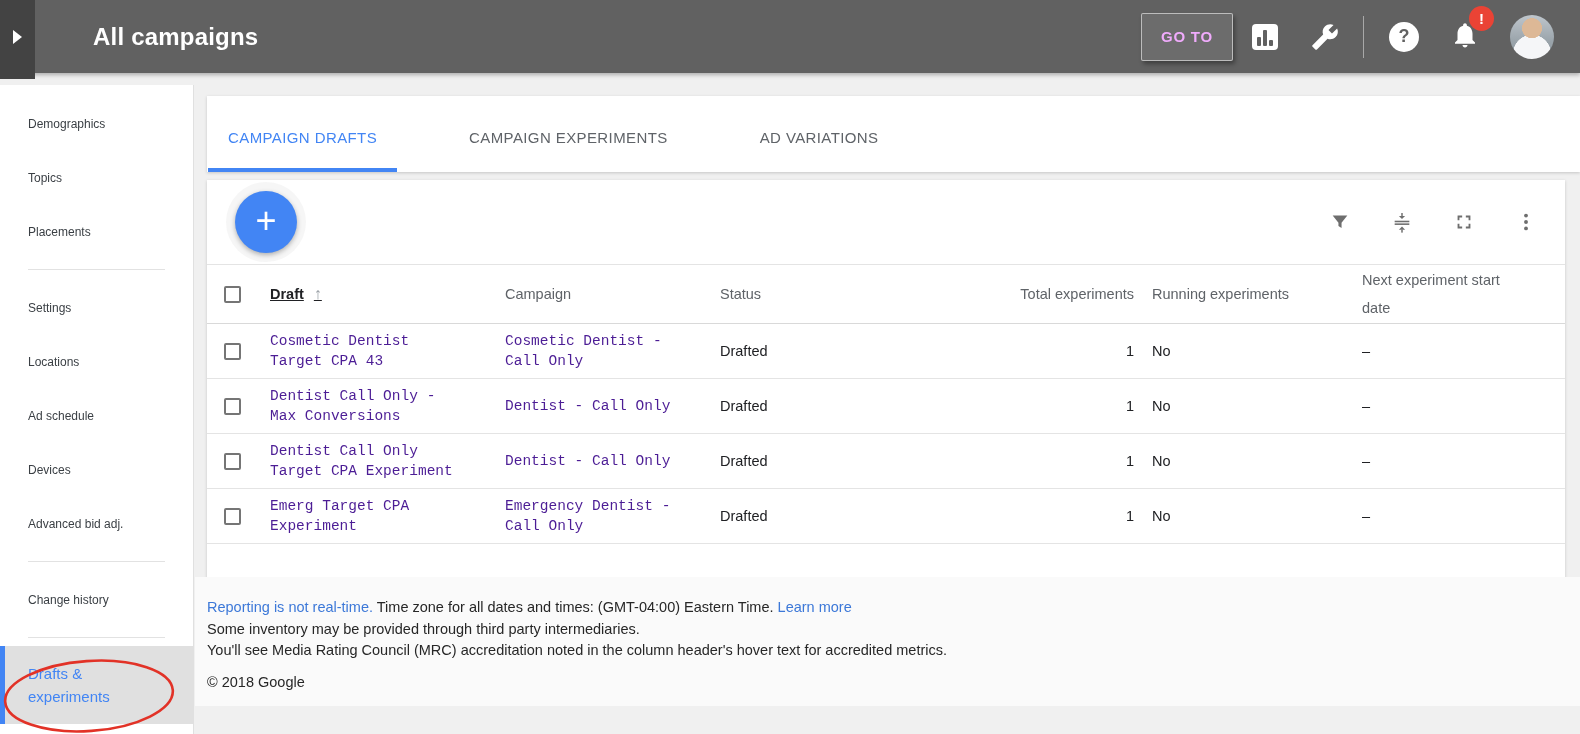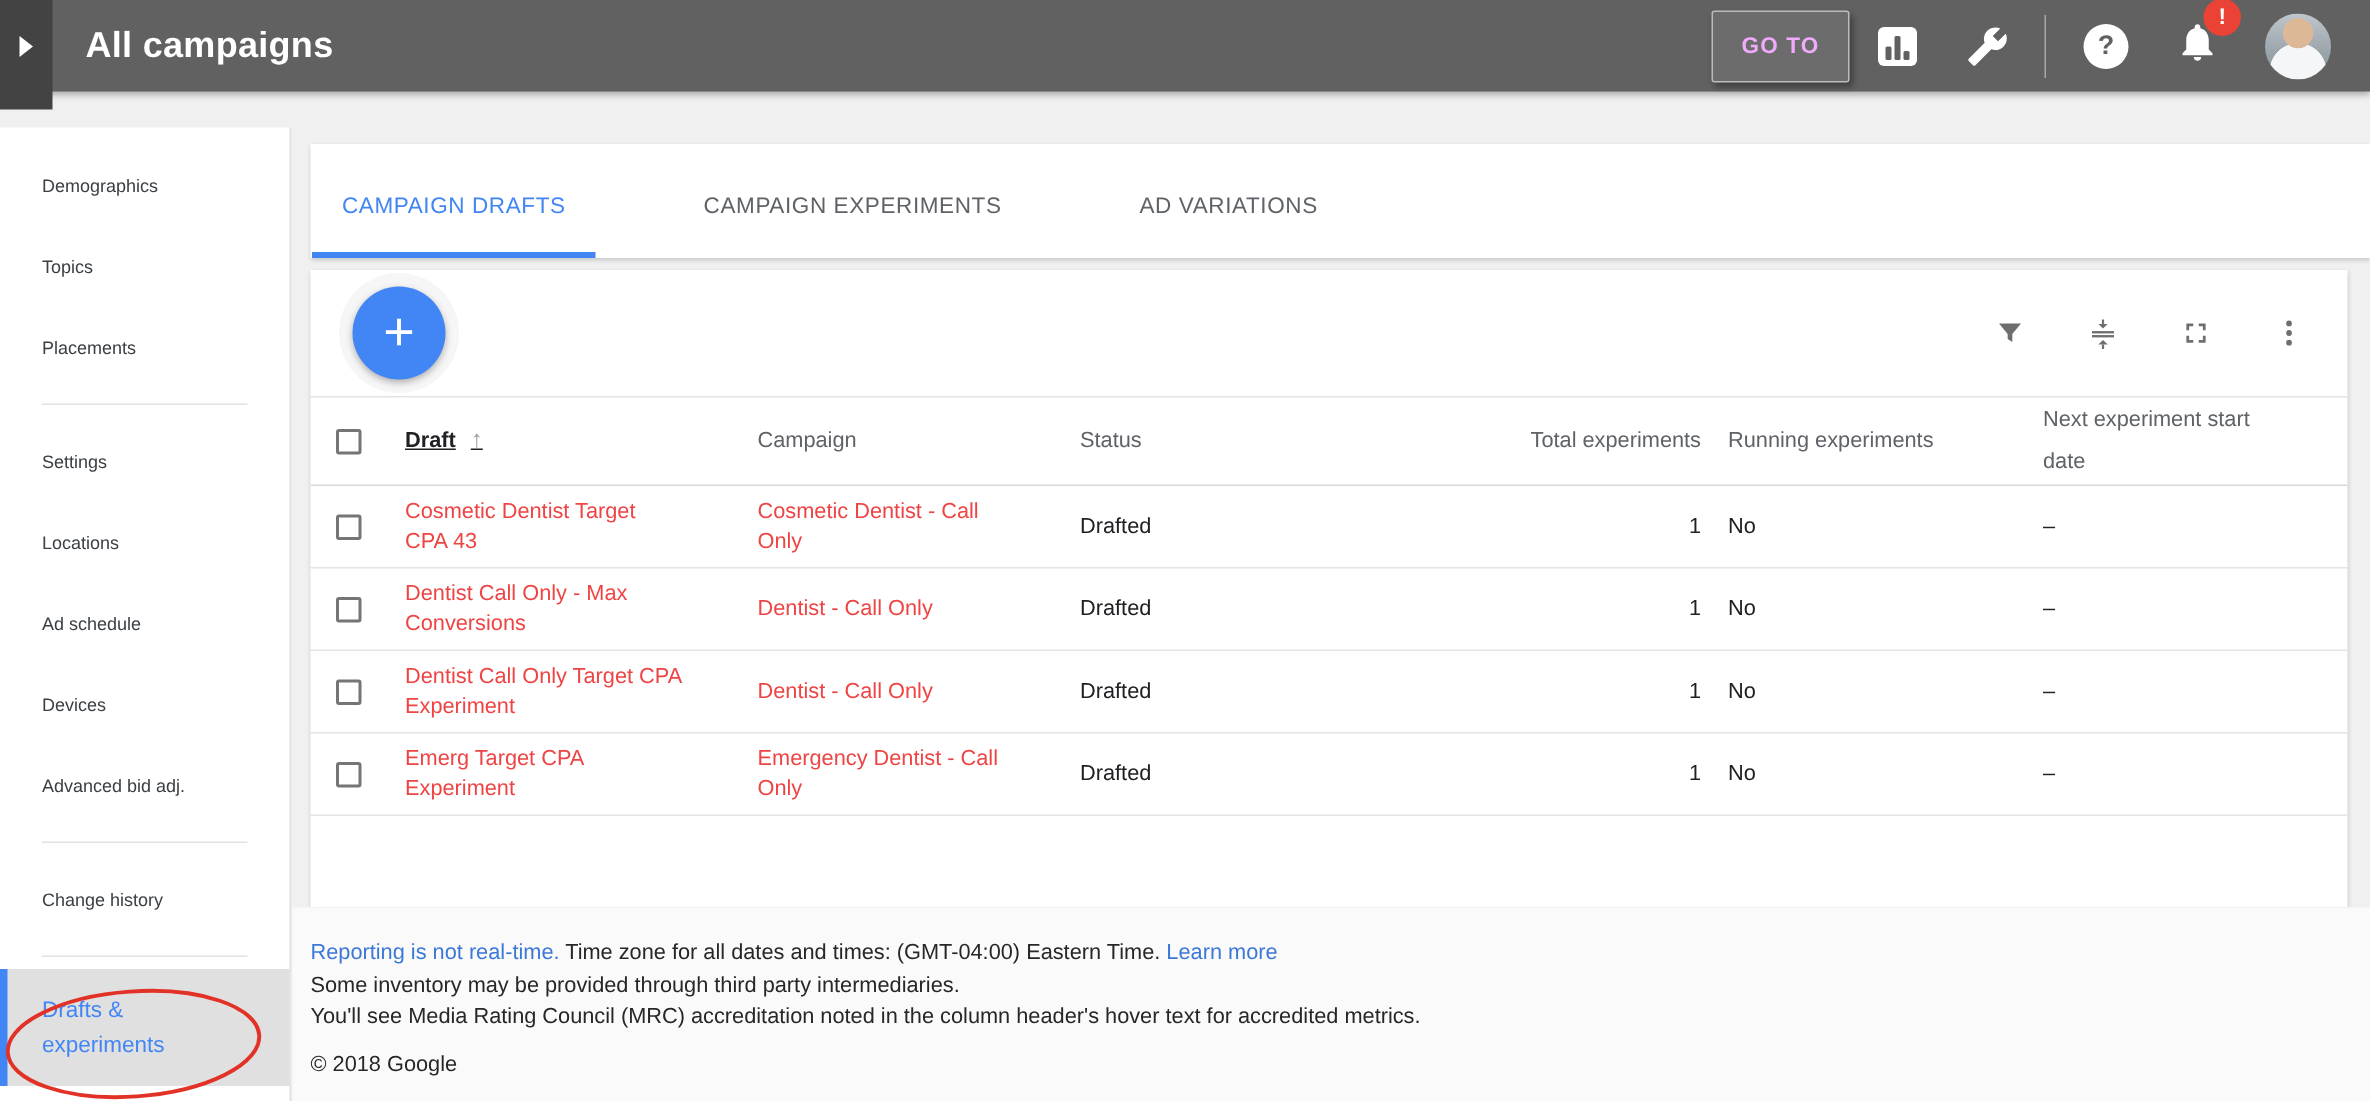--- a/index.html
+++ b/index.html
@@ -1,21 +1,21 @@
 <!DOCTYPE html>
 <html><head>
 <meta charset="utf-8">
 <style>
   * { margin:0; padding:0; box-sizing:border-box; }
   html,body { width:1580px; height:734px; overflow:hidden; }
   body { font-family:"Liberation Sans", sans-serif; background:#f0f0f0; position:relative; }
 
   
-  .topbar { position:absolute; left:0; top:0; width:1580px; height:61px; background:#616161;
-            display:flex; align-items:center; z-index:30; box-shadow:0 2px 4px rgba(0,0,0,0.28); }
+  .topbar { position:absolute; left:0; top:0; width:1580px; height:73px; background:#616161;
+            display:flex; align-items:center; z-index:30; box-shadow:0 2px 4px rgba(0,0,0,0.28);gap:36px; }
   .nav-toggle { width:35px; height:85px; background:#434343; display:flex; align-items:center; justify-content:center; cursor:pointer; }
   .nav-toggle .tri { width:0; height:0; border-left:9px solid #fff; border-top:7px solid transparent; border-bottom:7px solid transparent; }
   .page-title { color:#fff; font-size:24px; font-weight:700; margin-left:22px; letter-spacing:0.2px; }
   .topbar-right { margin-left:auto; display:flex; align-items:center; height:85px; padding-right:26px; }
   .goto-btn { width:92px; height:48px; background:rgba(255,255,255,0.07); border:1px solid rgba(255,255,255,0.55);
               color:#f0abfc; font-size:15px; font-weight:700; letter-spacing:0.8px; border-radius:2px;
               box-shadow:2px 3px 4px rgba(0,0,0,0.35); cursor:pointer; font-family:inherit; }
   .tb-icon { width:64px; display:flex; justify-content:center; align-items:center; cursor:pointer; }
   .chart-box { width:26px; height:26px; background:#fff; border-radius:4px; display:flex; align-items:flex-end; justify-content:center; gap:2px; padding:4px 4px; }
   .chart-box i { display:block; width:4px; background:#616161; border-radius:1px; }
@@ -67,29 +67,29 @@
   .thead { height:60px; border-top:1px solid #e4e4e4; border-bottom:1px solid #d9d9d9; }
   .th { font-size:14.5px; color:#5f6368; }
   .th.first { color:#202124; font-weight:700; display:flex; align-items:center;text-decoration:underline; }
   .sort-arrow { color:#9aa0a6; font-size:16px; font-weight:400; margin-left:10px; }
   .th.num { text-align:right; }
   .th.pad18 { padding-left:18px; }
   .th.pad10 { padding-left:10px; padding-right:40px; line-height:28px; }
   .cb { width:17px; height:17px; border:2px solid #757575; border-radius:2px; margin-left:17px; cursor:pointer; background:#fff; }
   .row { height:55px; border-bottom:1px solid #e4e4e4; }
   .cell { font-size:14.5px; color:#202124; }
-  .cell a { color:#ef4444; text-decoration:none; line-height:20px; display:inline-block; cursor:pointer; }
+  .cell a { color:#4c1d95; text-decoration:none; line-height:20px; display:inline-block; cursor:pointer;font-family:Liberation Mono, monospace; }
   .cell.draft { padding-right:50px; }
   .cell.camp { padding-right:47px; }
   .cell.num { text-align:right; }
   .cell.pad18 { padding-left:18px; }
   .cell.pad10 { padding-left:10px; }
 
   
-  .footerarea { position:absolute; left:0; top:520px; width:1385px; height:129px; background:#fafafa; padding:20px 30px 0 12px; }
+  .footerarea { position:absolute; left:0; top:492px; width:1385px; height:129px; background:#fafafa; padding:20px 30px 0 12px; }
   .f-line { font-size:14.5px; color:#272727; line-height:21.5px; }
   .f-line a { color:#3c78d8; text-decoration:none; cursor:pointer; }
   .copyright { margin-top:12px; font-size:14.5px; color:#272727; }
 </style>
 </head>
 <body>
 
 <header class="topbar">
   <div class="nav-toggle">
     <span class="tri"></span>

